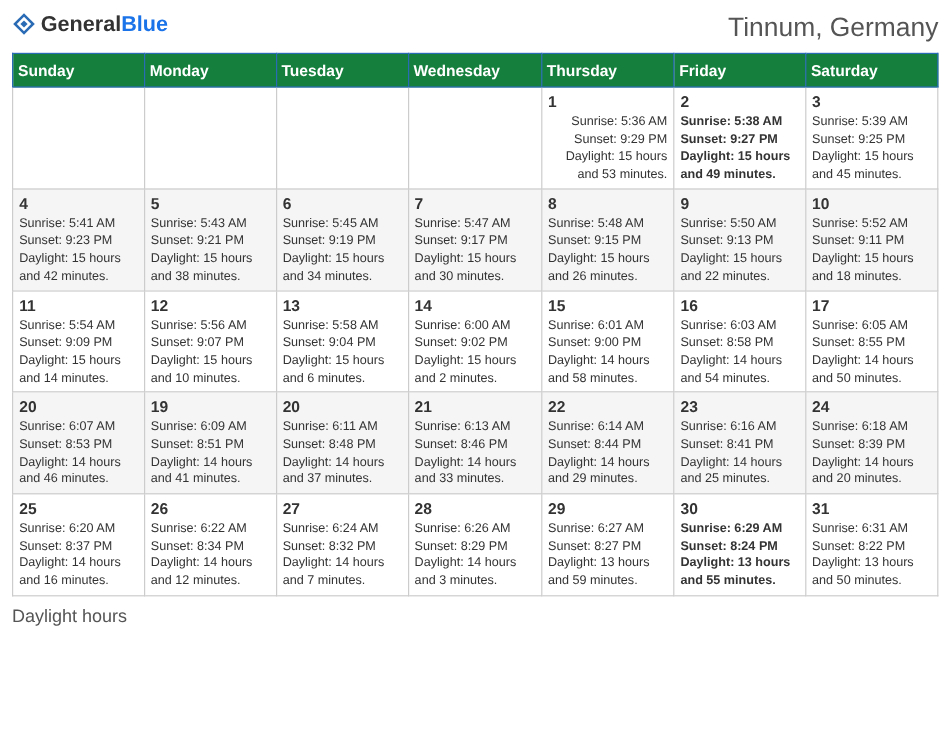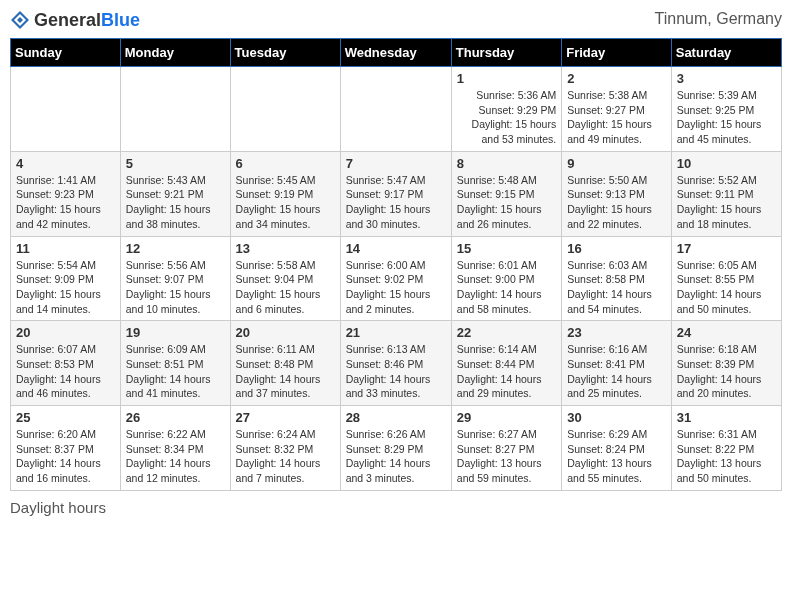--- a/index.html
+++ b/index.html
@@ -40,30 +40,30 @@
     .title-block {
       text-align: right;
     }
     .month-title {
       font-size: 36px;
       font-weight: normal;
       color: #333;
       line-height: 1.1;
     }
     .location-title {
-      font-size: 16px;
+      font-size: 22px;
       color: #555;
     }
     .calendar-table {
       width: 100%;
       border-collapse: collapse;
       font-size: 11px;
     }
     .calendar-table th {
-      background-color: #000000;
+      background-color: #15803d;
       color: #fff;
       padding: 6px 4px;
       text-align: left;
       font-size: 13px;
       font-weight: bold;
       border: 1px solid #2a6bb5;
     }
     .calendar-table td {
       vertical-align: top;
       padding: 4px 5px;
@@ -138,35 +138,35 @@
         <td class="empty-cell"></td>
         <td class="empty-cell"></td>
         <td>
           <span class="day-number">1</span>
           <div class="day-info" style="white-space: pre-line; text-align: right;">Sunrise: 5:36 AM
 Sunset: 9:29 PM
 Daylight: 15 hours and 53 minutes.</div>
         </td>
         <td>
           <span class="day-number">2</span>
-          <div class="day-info" style="white-space: pre-line;">Sunrise: 5:38 AM
+          <div class="day-info" style="white-space: pre-line; font-weight: bold;">Sunrise: 5:38 AM
 Sunset: 9:27 PM
 Daylight: 15 hours and 49 minutes.</div>
         </td>
         <td>
           <span class="day-number">3</span>
           <div class="day-info" style="white-space: pre-line;">Sunrise: 5:39 AM
 Sunset: 9:25 PM
 Daylight: 15 hours and 45 minutes.</div>
         </td>
       </tr>
       <tr>
         <td>
           <span class="day-number">4</span>
-          <div class="day-info" style="white-space: pre-line;">Sunrise: 1:41 AM
+          <div class="day-info" style="white-space: pre-line;">Sunrise: 5:41 AM
 Sunset: 9:23 PM
 Daylight: 15 hours and 42 minutes.</div>
         </td>
         <td>
           <span class="day-number">5</span>
           <div class="day-info" style="white-space: pre-line;">Sunrise: 5:43 AM
 Sunset: 9:21 PM
 Daylight: 15 hours and 38 minutes.</div>
         </td>
         <td>
@@ -314,21 +314,21 @@
 Daylight: 14 hours and 3 minutes.</div>
         </td>
         <td>
           <span class="day-number">29</span>
           <div class="day-info" style="white-space: pre-line;">Sunrise: 6:27 AM
 Sunset: 8:27 PM
 Daylight: 13 hours and 59 minutes.</div>
         </td>
         <td>
           <span class="day-number">30</span>
-          <div class="day-info" style="white-space: pre-line;">Sunrise: 6:29 AM
+          <div class="day-info" style="white-space: pre-line; font-weight: bold;">Sunrise: 6:29 AM
 Sunset: 8:24 PM
 Daylight: 13 hours and 55 minutes.</div>
         </td>
         <td>
           <span class="day-number">31</span>
           <div class="day-info" style="white-space: pre-line;">Sunrise: 6:31 AM
 Sunset: 8:22 PM
 Daylight: 13 hours and 50 minutes.</div>
         </td>
       </tr>

